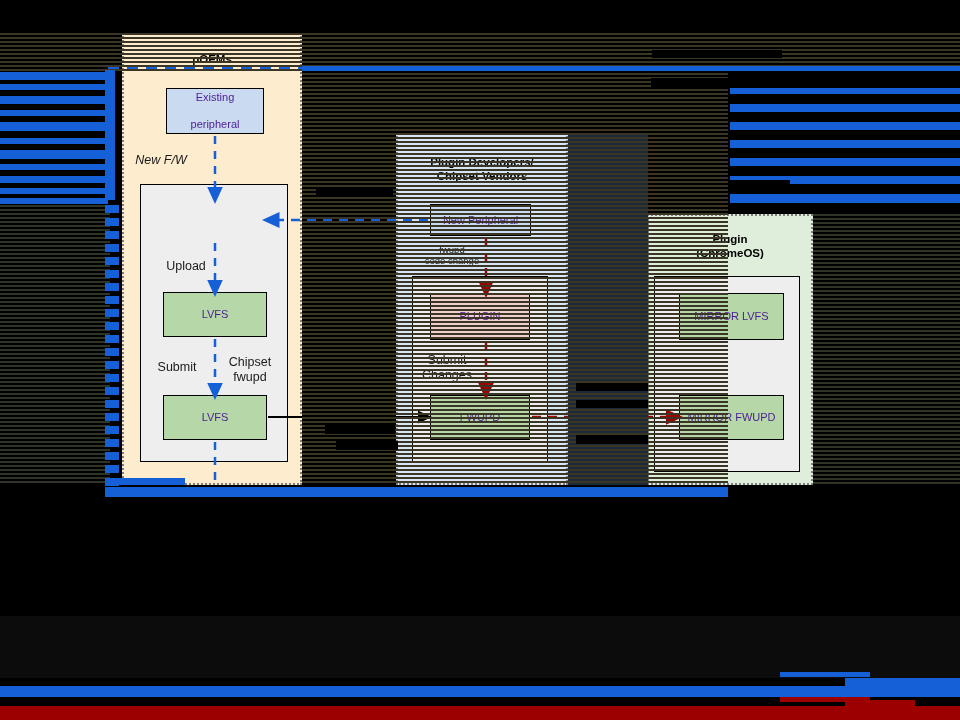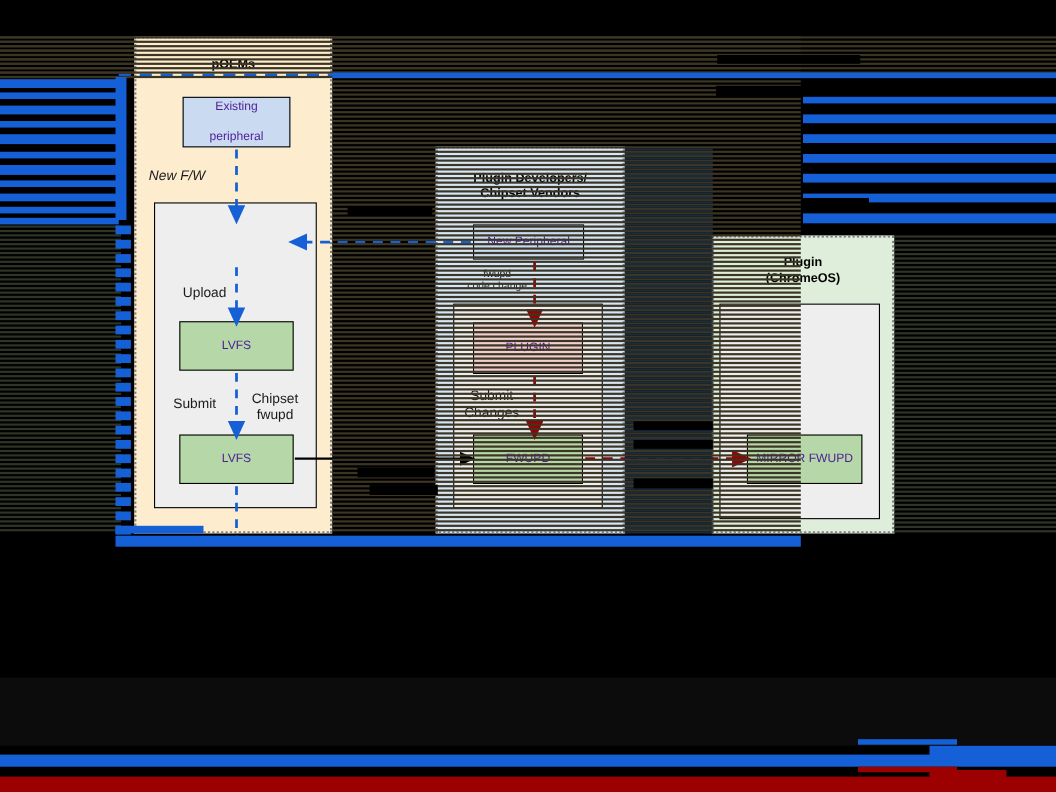--- a/index.html
+++ b/index.html
@@ -86,20 +86,21 @@
 
     <div class="panel" style="left:647px;top:214px;width:166px;height:271px;background:#dfeeda;">
       <div class="panel-title" style="top:16px;">
         <span>Plugin</span><br>
         <span>(ChromeOS)</span>
       </div>
     </div>
 
     <div class="subpanel" style="left:654px;top:276px;width:146px;height:196px;"></div>
 
+    <div class="node" style="left:679px;top:293px;width:105px;height:47px;background:#b6d7a8;">MIRROR LVFS</div>
 
     <div class="node" style="left:679px;top:395px;width:105px;height:45px;background:#b6d7a8;">MIRROR FWUPD</div>
 
     <svg class="lines">
       <defs>
         <marker id="ab" markerWidth="7" markerHeight="7" refX="3" refY="3.2" orient="auto">
           <path d="M0,0 L7,3.2 L0,6.4 z" fill="#1560d6"></path>
         </marker>
         <marker id="abl" markerWidth="7" markerHeight="7" refX="3" refY="3.2" orient="auto">
           <path d="M0,0 L7,3.2 L0,6.4 z" fill="#1560d6"></path>

